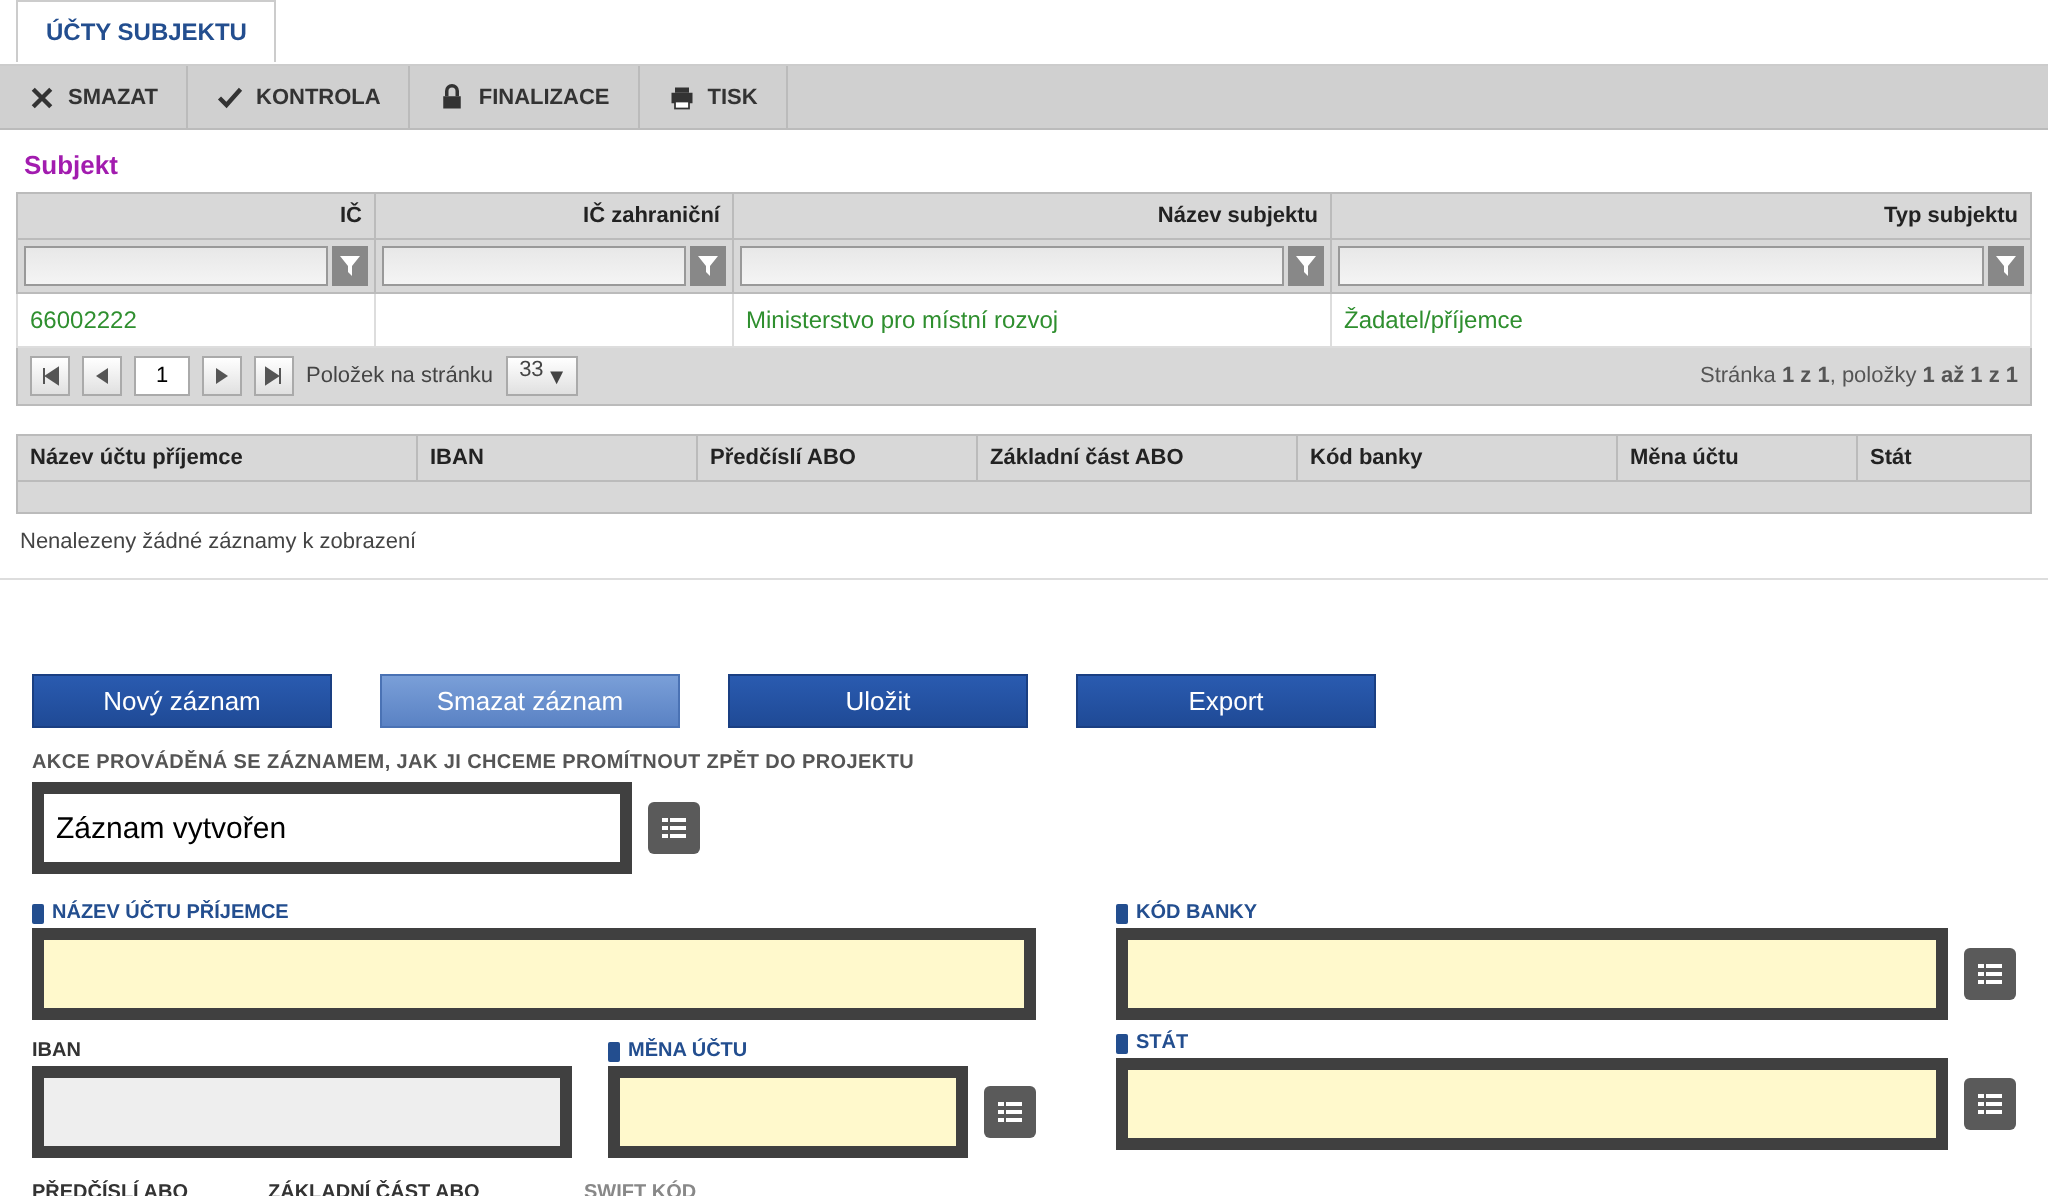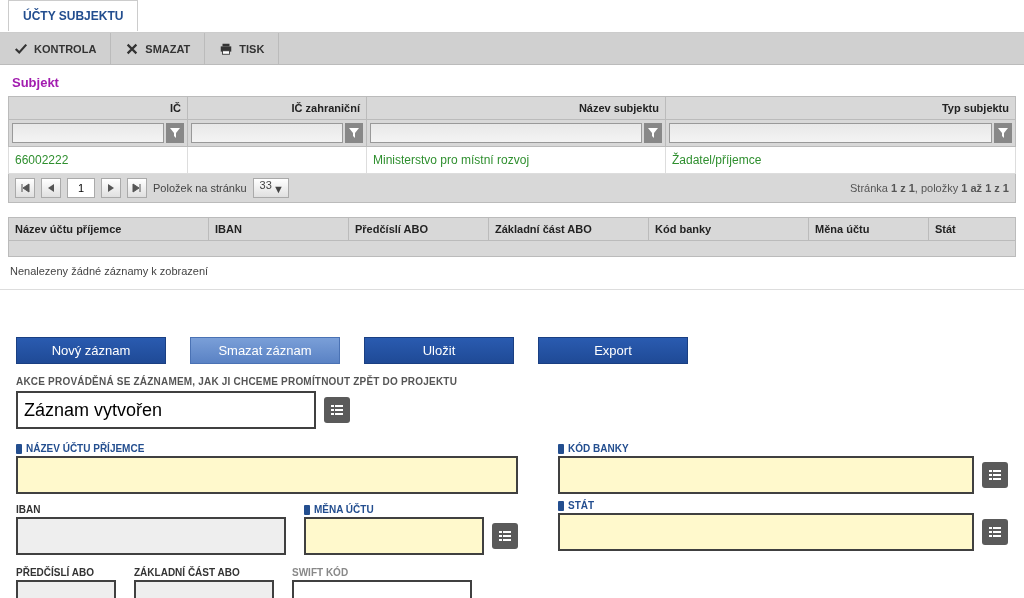--- a/index.html
+++ b/index.html
@@ -47,21 +47,21 @@
   
   .actions-row { display: flex; gap: 24px; padding: 0 16px 12px; margin-top: 47px; }
   .actions-row > div { flex: 0 0 150px; }
   .btn-primary { background: linear-gradient(#2a5bb0,#1f4a96); color:#fff; border:1px solid #1a3f82; padding:5px 0; text-align:center; font-size:13px; cursor:pointer; }
   .btn-light { background: linear-gradient(#7a9fd8,#5a82c4); color:#fff; border:1px solid #4a72b4; padding:5px 0; text-align:center; font-size:13px; cursor:pointer; }
   
   
   .form-area { padding: 0 16px 20px; }
   .form-meta-label { font-size: 10px; font-weight: bold; color: #555; letter-spacing: 0.2px; margin-bottom: 4px; }
   .meta-row { display:flex; align-items:center; gap:8px; margin-bottom: 10px; }
-  .text-input { border: 2px solid #404040; padding: 17px 6px; height: 26px; font-size: 18px; background: #fff; }
+  .text-input { border: 6px solid #404040; padding: 17px 6px; height: 26px; font-size: 15px; background: #fff; }
   .text-input.yellow { background: #fff9cc; }
   .icon-btn { width: 26px; height: 26px; background: #5a5a5a; border-radius: 3px; display:flex; align-items:center; justify-content:center; color:#fff; cursor:pointer; flex-shrink:0; }
   .form-cols { display:flex; gap: 40px; }
   .col-left { flex: 0 0 460px; }
   .col-right { flex: 1; }
   .field-label { font-size: 10px; font-weight: bold; color: #234e8f; margin: 4px 0 2px; display:flex; align-items:center; gap:4px; }
   .field-label .req { color: #234e8f; background:#234e8f; width:6px; height:10px; display:inline-block; border-radius:1px; }
   .field-label.plain { color: #333; }
   .field-row { display:flex; align-items:center; gap:8px; margin-bottom: 2px; }
   .field-row .text-input { flex: 1; }
@@ -79,32 +79,41 @@
 <div class="page">
 
 <div class="tab-bar">
   <div class="tab">ÚČTY SUBJEKTU</div>
 </div>
 
 <div class="toolbar">
   <div class="toolbar-item">
     <span class="toolbar-icon">
       <svg viewBox="0 0 16 16" width="14" height="14">
-            <path d="M2 8 L6 12 L14 3" stroke="#333" stroke-width="2.5" fill="none"></path>
+            <path d="M3 3 L13 13 M13 3 L3 13" stroke="#333" stroke-width="2.5" fill="none"></path>
           </svg>
     </span>
-    <span>KONTROLA</span>
+    <span>SMAZAT</span>
   </div>
   <div class="toolbar-item">
     <span class="toolbar-icon">
       <svg viewBox="0 0 16 16" width="14" height="14">
-            <path d="M3 3 L13 13 M13 3 L3 13" stroke="#333" stroke-width="2.5" fill="none"></path>
+            <path d="M2 8 L6 12 L14 3" stroke="#333" stroke-width="2.5" fill="none"></path>
           </svg>
     </span>
-    <span>SMAZAT</span>
+    <span>KONTROLA</span>
+  </div>
+  <div class="toolbar-item">
+    <span class="toolbar-icon">
+      <svg viewBox="0 0 16 16" width="14" height="14">
+            <rect x="3" y="7" width="10" height="7" fill="#333"></rect>
+            <path d="M5 7 V4 a3 3 0 0 1 6 0 V7" stroke="#333" stroke-width="2" fill="none"></path>
+          </svg>
+    </span>
+    <span>FINALIZACE</span>
   </div>
   <div class="toolbar-item">
     <span class="toolbar-icon">
       <svg viewBox="0 0 16 16" width="14" height="14">
             <rect x="2" y="5" width="12" height="6" fill="#333"></rect>
             <rect x="4" y="2" width="8" height="3" fill="#333"></rect>
             <rect x="4" y="10" width="8" height="4" fill="#fff" stroke="#333"></rect>
           </svg>
     </span>
     <span>TISK</span>

